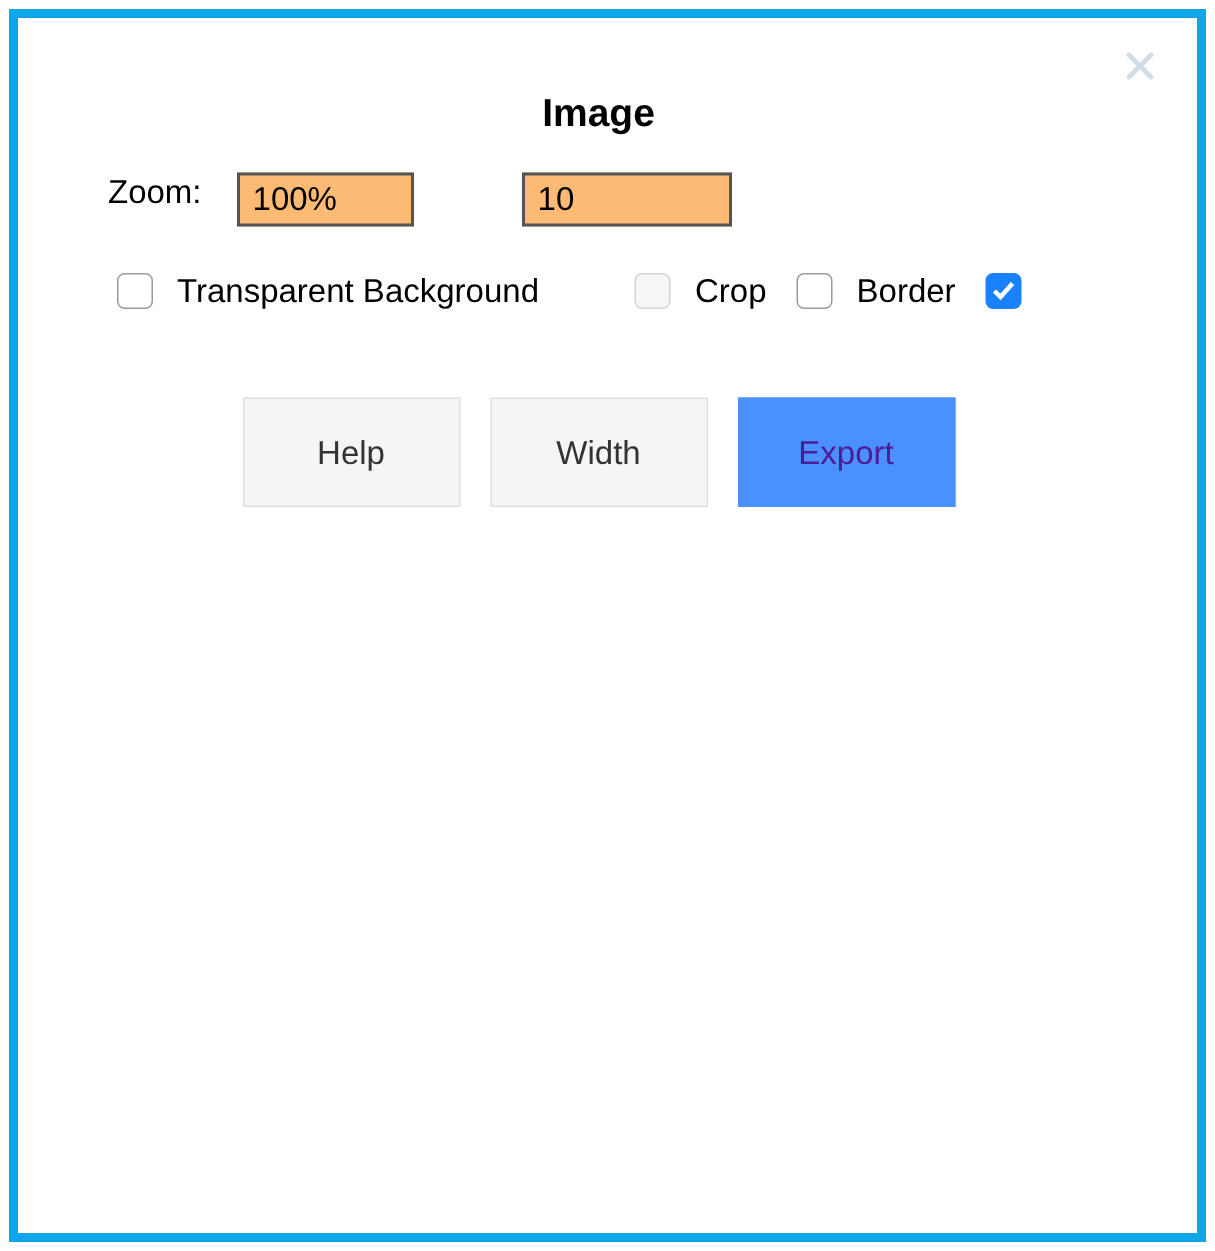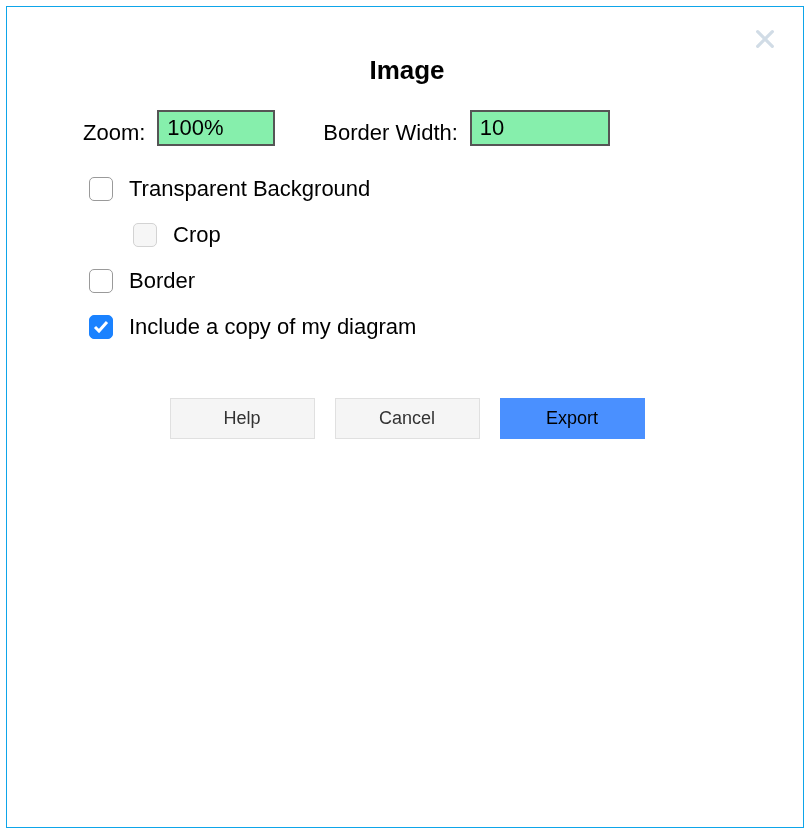--- a/index.html
+++ b/index.html
@@ -13,23 +13,23 @@
       width: 810px;
       height: 834px;
       position: relative;
     }
     .dialog {
       position: absolute;
       top: 6px;
       left: 6px;
       right: 6px;
       bottom: 6px;
-      border: 1px solid #0ea5e9;
+      border: 6px solid #0ea5e9;
       background: #fff;
-      padding: 20px 30px 30px 34px;
+      padding: 20px 30px 30px 18px;
     }
     .close-btn {
       position: absolute;
       top: 18px;
       right: 24px;
       width: 28px;
       height: 28px;
       cursor: pointer;
       color: #d1dce6;
       display: flex;
@@ -43,54 +43,54 @@
     .title {
       text-align: center;
       font-size: 26px;
       font-weight: 700;
       color: #000;
       margin-top: 28px;
       margin-bottom: 24px;
     }
     .input-row {
       display: flex;
-      align-items: flex-end;
+      align-items: flex-start;
       justify-content: flex-start;
-      gap: 4px;
+      gap: 16px;
       margin-bottom: 30px;
       padding-left: 42px;
       font-size: 22px;
       color: #000;
     }
     .input-row label {
       margin-right: 8px;
     }
     .input-row .spacer {
       width: 40px;
     }
     .text-input {
       border: 2px solid #555;
-      background: #86efac;
+      background: #fdba74;
       font-size: 22px;
       height: 36px;
       padding: 2px 8px;
       font-family: inherit;
       color: #000;
       outline: none;
     }
     .zoom-input {
       width: 118px;
     }
     .border-input {
       width: 140px;
     }
     .options {
       padding-left: 48px;
       display: flex;
-      flex-direction: column;
+      flex-direction: row;
       gap: 20px;
     }
     .checkbox-row {
       display: flex;
       align-items: center;
       gap: 16px;
     }
     .checkbox-row.indented {
       padding-left: 44px;
     }
@@ -131,56 +131,55 @@
       color: #000;
     }
     .button-row {
       display: flex;
       justify-content: center;
       gap: 20px;
       margin-top: 58px;
     }
     .btn {
       min-width: 145px;
-      height: 41px;
+      height: 73px;
       border: 1px solid #e0e0e0;
       background: #f5f5f5;
-      font-size: 18px;
+      font-size: 22px;
       color: #333;
       cursor: pointer;
       display: flex;
       align-items: center;
       justify-content: center;
       font-family: inherit;
     }
     .btn.primary {
       background: #4a90ff;
       border-color: #4a90ff;
-      color: #000000;
+      color: #4c1d95;
     }
   </style>
 </head>
 <body>
 
 <div class="dialog">
 
   <div class="close-btn">
     <svg viewBox="0 0 24 24">
       <line x1="4" y1="4" x2="20" y2="20" stroke="currentColor" stroke-width="3.5" stroke-linecap="round"></line>
       <line x1="20" y1="4" x2="4" y2="20" stroke="currentColor" stroke-width="3.5" stroke-linecap="round"></line>
     </svg>
   </div>
 
   <h2 class="title">Image</h2>
 
   <div class="input-row">
     <label>Zoom:</label>
     <input type="text" class="text-input zoom-input" value="100%" style="">
     <span class="spacer"></span>
-    <label>Border Width:</label>
     <input type="text" class="text-input border-input" value="10" style="">
   </div>
 
   <div class="options">
 
     <div class="checkbox-row">
       <div class="checkbox">
         
       </div>
       <span class="cb-label">Transparent Background</span>
@@ -201,24 +200,23 @@
       <span class="cb-label">Border</span>
     </div>
 
 
     <div class="checkbox-row">
       <div class="checkbox checked">
         <svg viewBox="0 0 16 16">
             <polyline points="2,8 6,12 14,3"></polyline>
           </svg>
       </div>
-      <span class="cb-label">Include a copy of my diagram</span>
     </div>
 
   </div>
 
   <div class="button-row">
     <button class="btn">Help</button>
-    <button class="btn">Cancel</button>
+    <button class="btn">Width</button>
     <button class="btn primary">Export</button>
   </div>
 
 </div>
 
 </body></html>

